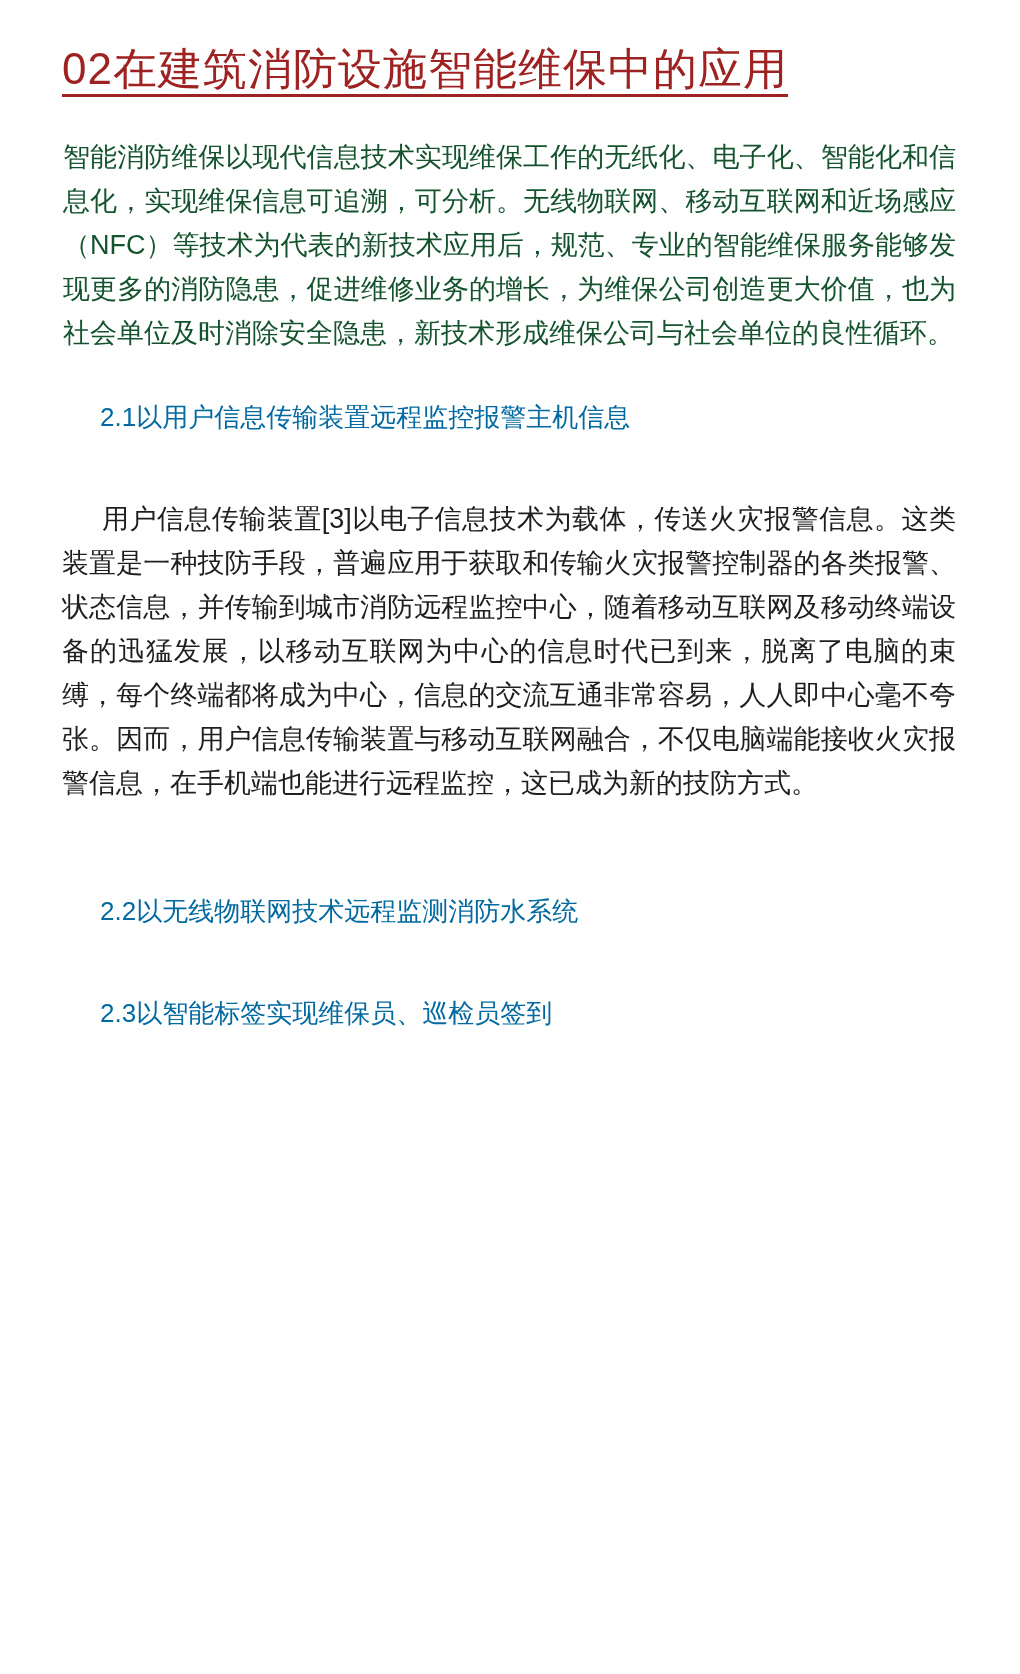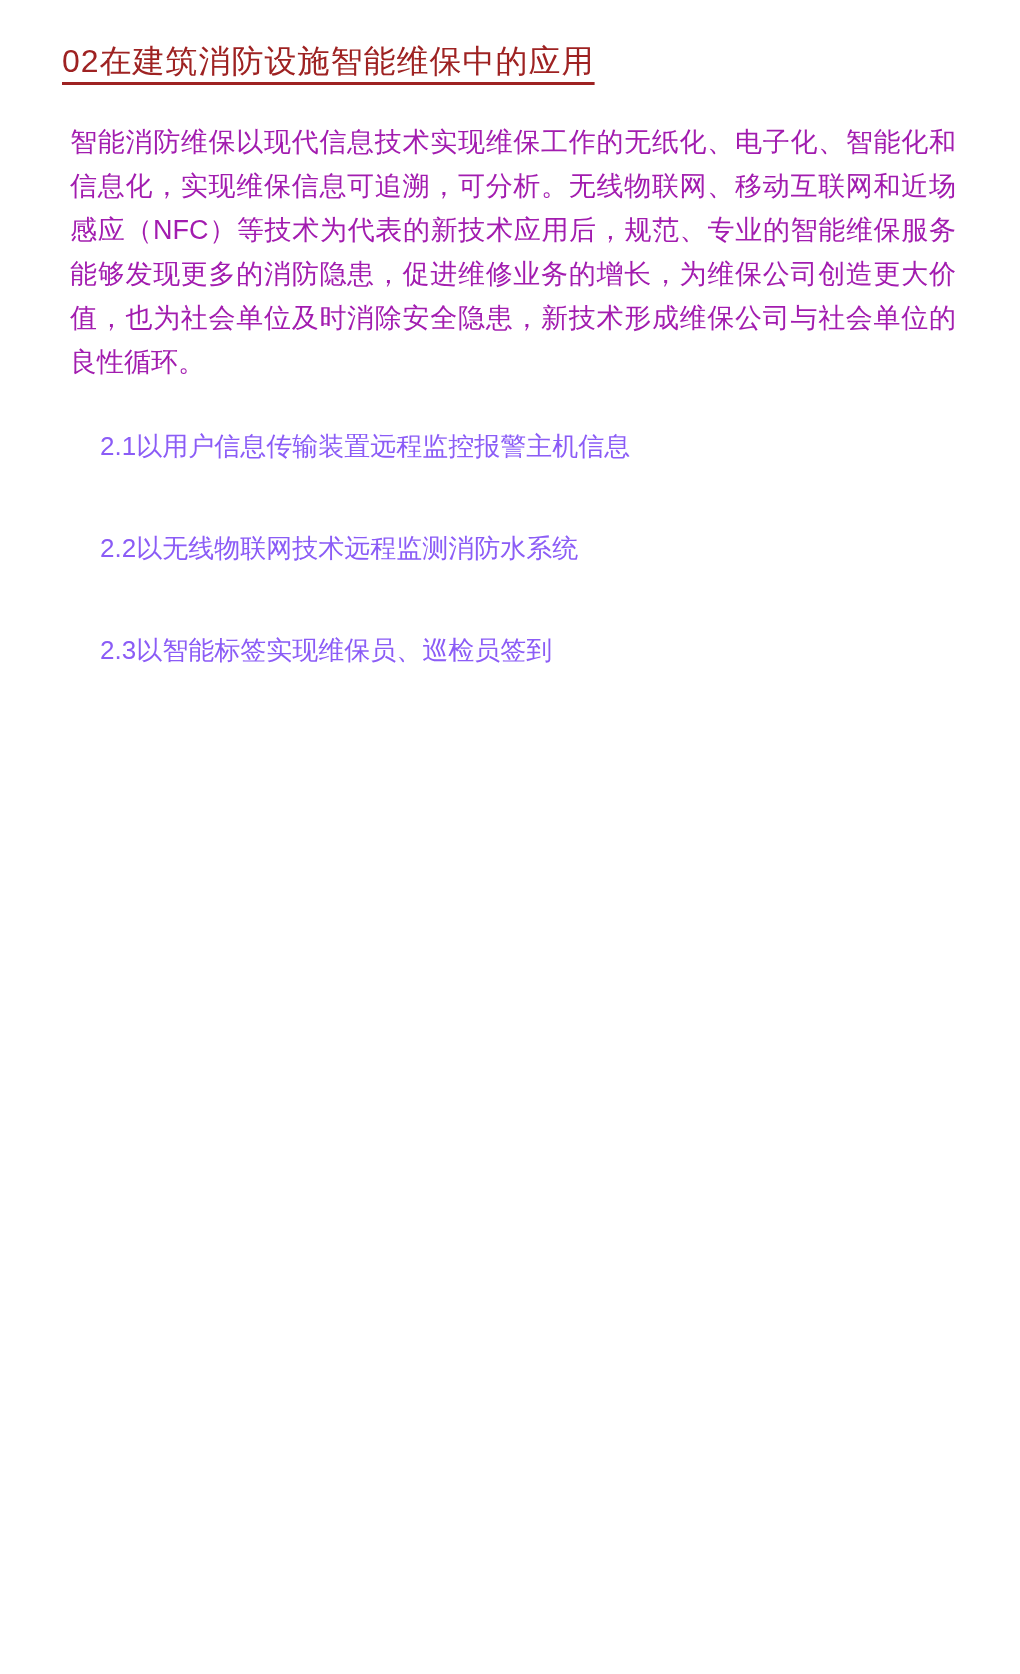--- a/index.html
+++ b/index.html
@@ -14,42 +14,42 @@
     color: #1e1e1e;
     box-sizing: border-box;
   }
   .page {
     box-sizing: border-box;
     width: 1020px;
     padding: 40px 64px 10px 62px;
     background: #ffffff;
   }
   .doc-title {
-    font-size: 32px;
+    font-size: 44px;
     font-weight: 400;
     color: #9e2222;
     margin: 0 0 36px 0;
     letter-spacing: 1px;
     text-decoration: underline;
     text-decoration-color: #9e2222;
     text-decoration-thickness: 3px;
     text-underline-offset: 10px;
     white-space: nowrap;
   }
   .intro-para {
     font-size: 27px;
     line-height: 44px;
     text-align: justify;
-    margin: 0 0 40px 8px;
-    color: #a21caf;
+    margin: 0 0 40px 1px;
+    color: #14532d;
   }
   .section-heading {
     font-size: 26px;
     font-weight: 400;
-    color: #8b5cf6;
+    color: #0369a1;
     margin: 16px 0 58px 0;
     text-indent: 38px;
     line-height: 44px;
   }
   .section-para {
     font-size: 27px;
     line-height: 44px;
     text-align: justify;
     text-indent: 40px;
     margin: 0 0 84px 0;
@@ -60,20 +60,21 @@
 <body>
 
 <div class="page">
 
   <h1 class="doc-title">02在建筑消防设施智能维保中的应用</h1>
 
   <p class="intro-para">智能消防维保以现代信息技术实现维保工作的无纸化、电子化、智能化和信息化，实现维保信息可追溯，可分析。无线物联网、移动互联网和近场感应（NFC）等技术为代表的新技术应用后，规范、专业的智能维保服务能够发现更多的消防隐患，促进维修业务的增长，为维保公司创造更大价值，也为社会单位及时消除安全隐患，新技术形成维保公司与社会单位的良性循环。</p>
 
   <section>
     <h2 class="section-heading">2.1以用户信息传输装置远程监控报警主机信息</h2>
+    <p class="section-para">用户信息传输装置[3]以电子信息技术为载体，传送火灾报警信息。这类装置是一种技防手段，普遍应用于获取和传输火灾报警控制器的各类报警、状态信息，并传输到城市消防远程监控中心，随着移动互联网及移动终端设备的迅猛发展，以移动互联网为中心的信息时代已到来，脱离了电脑的束缚，每个终端都将成为中心，信息的交流互通非常容易，人人即中心毫不夸张。因而，用户信息传输装置与移动互联网融合，不仅电脑端能接收火灾报警信息，在手机端也能进行远程监控，这已成为新的技防方式。</p>
   </section>
 
   <section>
     <h2 class="section-heading">2.2以无线物联网技术远程监测消防水系统</h2>
   </section>
 
   <section>
     <h2 class="section-heading">2.3以智能标签实现维保员、巡检员签到</h2>
   </section>
 

